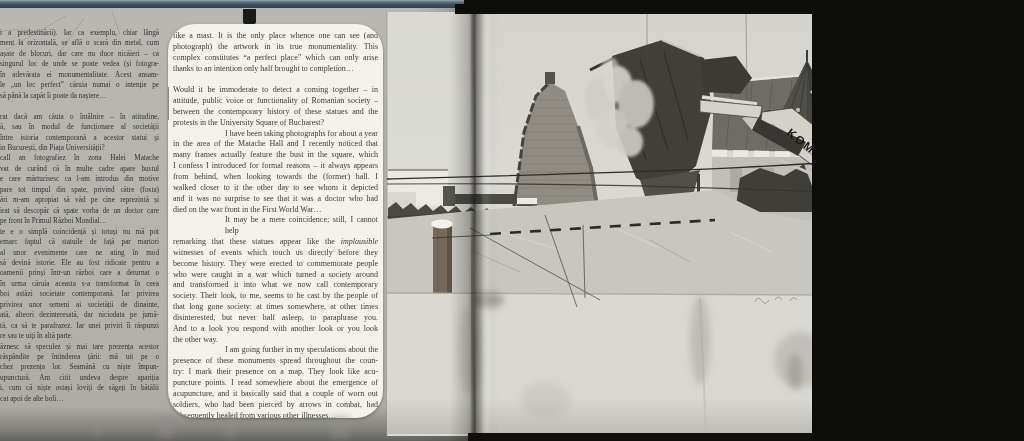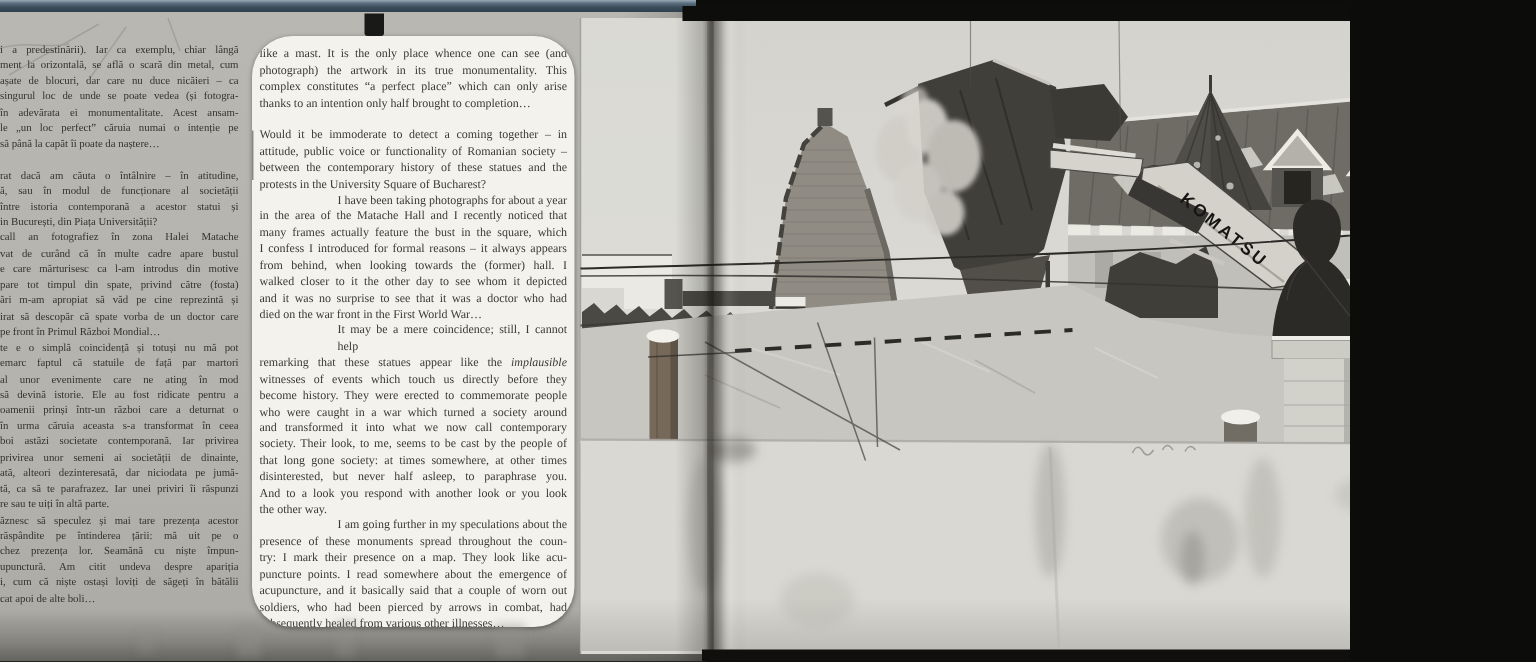--- a/index.html
+++ b/index.html
@@ -1,16 +1,16 @@
 <!DOCTYPE html>
 <html><head>
 <meta charset="utf-8">
 <style>
   html,body{margin:0;padding:0;background:#0c0c0a;}
-  .stage{position:relative;width:900px;height:441px;background:#0c0c0a;overflow:hidden;
+  .stage{position:relative;width:812px;height:441px;background:#0c0c0a;overflow:hidden;
          font-family:"Liberation Serif", serif;}
   .top-edge{position:absolute;left:0;top:0;width:464px;height:9px;
     background:linear-gradient(180deg,#97a8b2 0%,#5a6d7e 25%,#3a4c5a 55%,#2c3d49 100%);}
   .left-page{position:absolute;left:0;top:8px;width:470px;height:433px;
     background:
       linear-gradient(180deg, rgba(0,0,0,0) 0%, rgba(0,0,0,0) 92%, rgba(60,59,55,.35) 97%, rgba(40,40,36,.55) 100%),
       linear-gradient(90deg, rgba(0,0,0,0) 0%, rgba(0,0,0,0) 88%, rgba(50,49,45,.25) 100%),
       linear-gradient(180deg,#b8b7b2 0%,#b3b2ad 70%,#aaa9a4 100%);}
   .bookmark{position:absolute;left:243px;top:1px;width:13px;height:15px;background:#191917;
     border-radius:0 0 2px 2px;}

